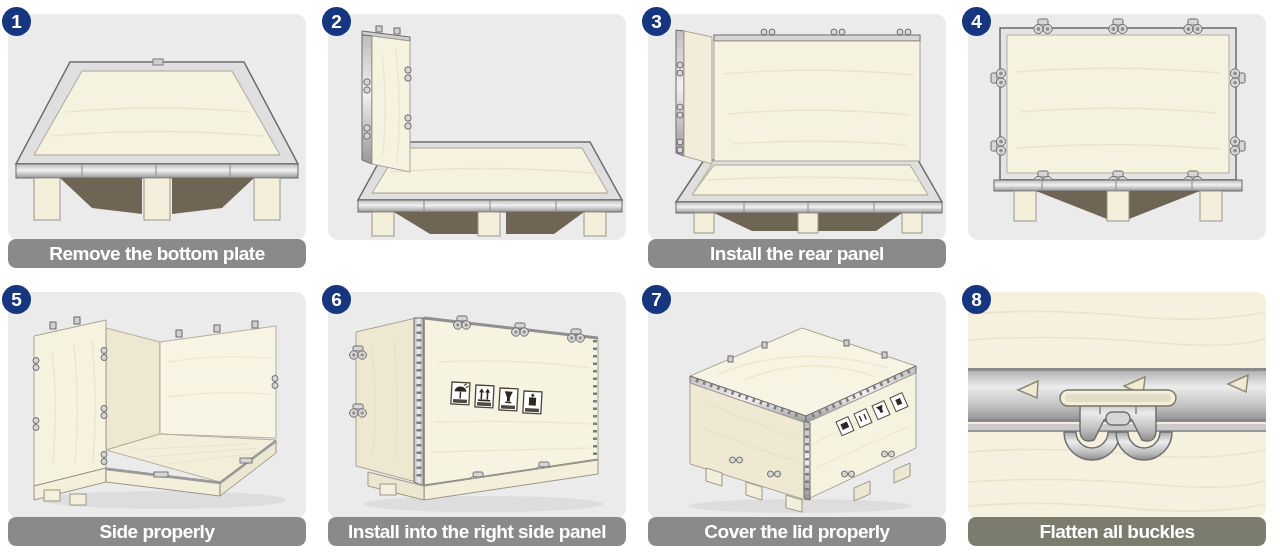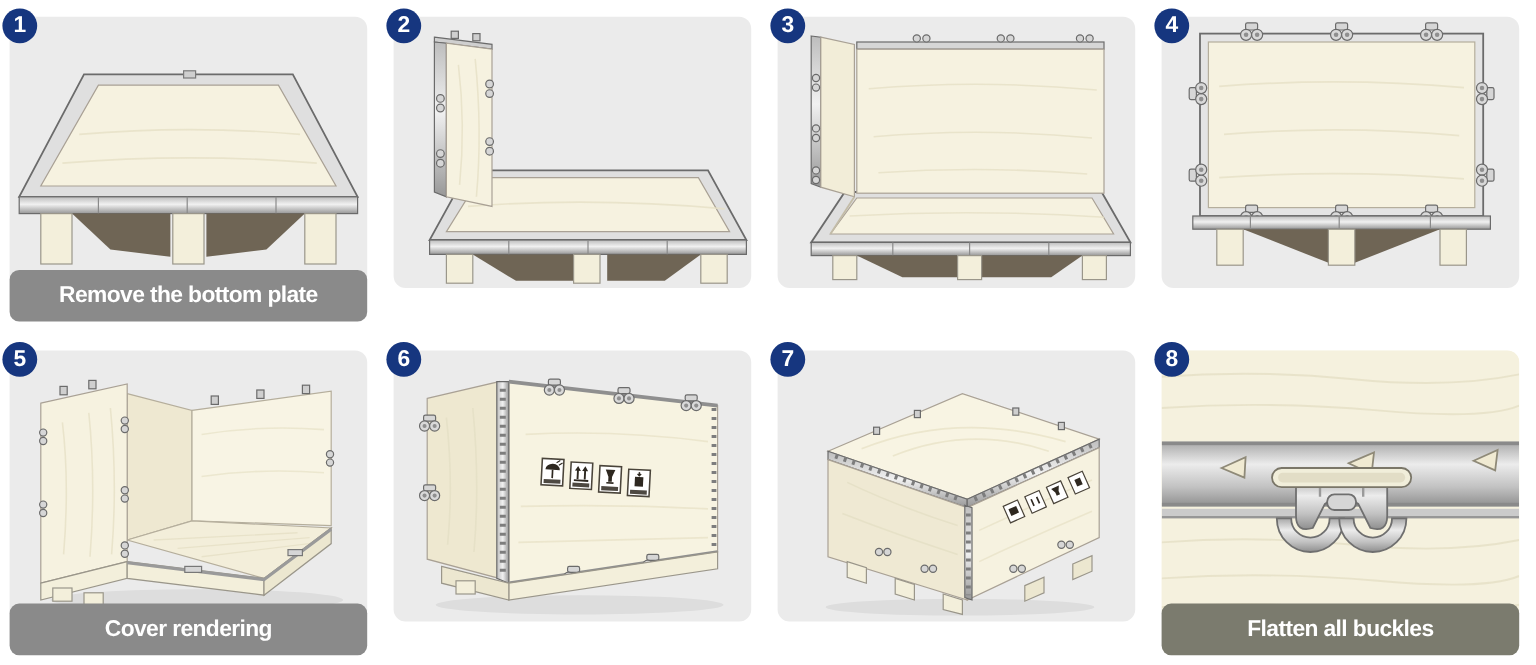--- a/index.html
+++ b/index.html
@@ -17,21 +17,21 @@
   }
   .card{position:relative;width:298px;height:254px;}
   .illo{
     position:absolute;top:0;left:0;width:298px;height:226px;
     background:var(--card-bg,#ebebeb);
     border-radius:10px;overflow:hidden;
   }
   .card.wood .illo{background:var(--wood,#f6f2e0);}
   .illo svg{display:block;width:100%;height:100%;}
   .caption{
-    position:absolute;left:0;right:0;bottom:0;height:43px;
+    position:absolute;left:0;right:0;bottom:0;height:29px;
     background:var(--caption-bg,#8a8a8a);
     color:var(--caption-text,#fff);
     border-radius:8px;
     display:flex;align-items:center;justify-content:center;
     font-size:19px;font-weight:700;letter-spacing:-0.5px;
     white-space:nowrap;overflow:hidden;
   }
   .card.alt .caption{background:var(--caption-alt-bg,#7b7b6e);margin-top:45px;}
   .badge{
     position:absolute;top:-7px;left:-6px;width:29px;height:29px;
@@ -152,20 +152,21 @@
             <use href="#kc" x="32" y="55"></use>
           </g>
         <g transform="rotate(90 32 97)">
             <use href="#kc" x="32" y="97"></use>
           </g>
         <g transform="rotate(90 32 132)">
             <use href="#kc" x="32" y="132"></use>
           </g>
       </svg>
     </div>
+    <div class="caption">Install the rear panel</div>
   </div>
 
   <div class="card">
     <div class="badge">4</div>
     <div class="illo">
       <svg viewBox="0 0 298 226">
         <defs>
           <linearGradient id="gd" x1="0" y1="0" x2="0" y2="1">
             <stop offset="0" stop-color="#bdbdbd"></stop>
               <stop offset="0.45" stop-color="#f1f1f1"></stop>
@@ -243,21 +244,21 @@
         <path d="M26,194 L98,176 L98,190 L26,208 Z" fill="#f3efdb" stroke="#9a968a"></path>
         <path d="M98,176 L212,190 L212,204 L98,190 Z" fill="#f3efdb" stroke="#9a968a"></path>
         <path d="M212,190 L268,148 L268,161 L212,204 Z" fill="#ece7d0" stroke="#9a968a"></path>
         <path d="M98,177 L212,191 L268,149" fill="none" stroke="#9a9a9a" stroke-width="2.5"></path>
         <rect x="146" y="180" width="14" height="5" fill="#d6d6d6" stroke="#777777"></rect>
         <rect x="232" y="166" width="12" height="5" fill="#d6d6d6" stroke="#777777"></rect>
         <rect x="36" y="198" width="16" height="11" fill="#f3efdb" stroke="#9a968a"></rect>
         <rect x="62" y="202" width="16" height="11" fill="#f3efdb" stroke="#9a968a"></rect>
       </svg>
     </div>
-    <div class="caption">Cover rendering</div>
+    <div class="caption">Side properly</div>
   </div>
 
   <div class="card">
     <div class="badge">6</div>
     <div class="illo">
       <svg viewBox="0 0 298 226">
         <defs>
           <linearGradient id="gf" x1="0" y1="0" x2="1" y2="0">
             <stop offset="0" stop-color="#bdbdbd"></stop>
               <stop offset="0.5" stop-color="#f1f1f1"></stop>
@@ -312,20 +313,21 @@
           <rect x="0" y="0" width="18" height="22" fill="#ffffff" stroke="#4a443a" stroke-width="1.3"></rect>
           <rect x="5.5" y="6" width="7" height="8" fill="#2e2820"></rect>
           <path d="M9,2 v3 M7.5,3.5 L9,5 L10.5,3.5" stroke="#2e2820" stroke-width="1.2" fill="none"></path>
           <rect x="2" y="17" width="14" height="3.4" fill="#2e2820" opacity="0.85"></rect>
         </g>
         <path d="M96,194 L270,168 L270,182 L96,208 Z" fill="#f3efdb" stroke="#9a968a"></path>
         <path d="M40,180 L96,194 L96,208 L40,194 Z" fill="#ece7d0" stroke="#9a968a"></path>
         <rect x="52" y="192" width="16" height="11" fill="#f3efdb" stroke="#9a968a"></rect>
       </svg>
     </div>
+    <div class="caption">Install into the right side panel</div>
   </div>
 
   <div class="card">
     <div class="badge">7</div>
     <div class="illo">
       <svg viewBox="0 0 298 226">
         <defs>
           <linearGradient id="gg" x1="0" y1="0" x2="0" y2="1">
             <stop offset="0" stop-color="#bdbdbd"></stop>
               <stop offset="0.5" stop-color="#f1f1f1"></stop>
@@ -375,20 +377,21 @@
           <use href="#kg" x="126" y="182"></use>
         <use href="#kg" x="200" y="182"></use>
           <use href="#kg" x="240" y="162"></use>
         <path d="M58,176 L74,181 L74,194 L58,189 Z" fill="#f3efdb" stroke="#9a968a"></path>
         <path d="M98,190 L114,195 L114,208 L98,203 Z" fill="#f3efdb" stroke="#9a968a"></path>
         <path d="M138,203 L154,208 L154,220 L138,216 Z" fill="#f3efdb" stroke="#9a968a"></path>
         <path d="M206,196 L222,189 L222,202 L206,209 Z" fill="#ece7d0" stroke="#9a968a"></path>
         <path d="M246,178 L262,171 L262,184 L246,191 Z" fill="#ece7d0" stroke="#9a968a"></path>
       </svg>
     </div>
+    <div class="caption">Cover the lid properly</div>
   </div>
 
   <div class="card wood alt">
     <div class="badge">8</div>
     <div class="illo">
       <svg viewBox="0 0 298 226">
         <defs>
           <linearGradient id="gh" x1="0" y1="0" x2="0" y2="1">
             <stop offset="0" stop-color="#a8a8a8"></stop>
               <stop offset="0.35" stop-color="#ececec"></stop>

